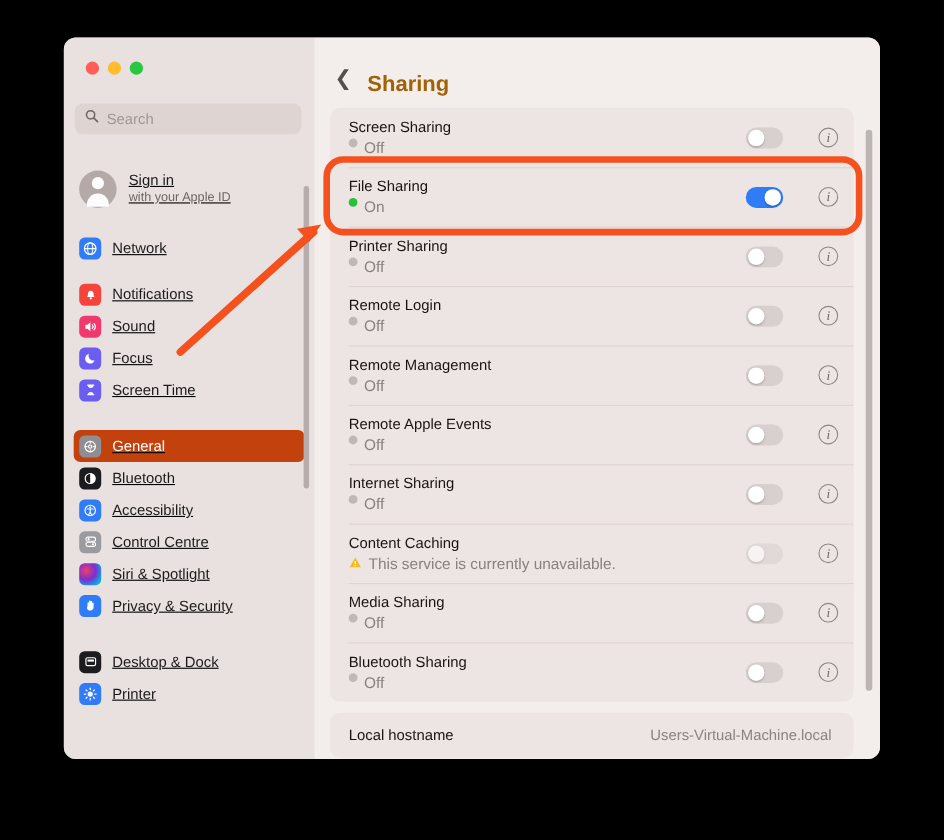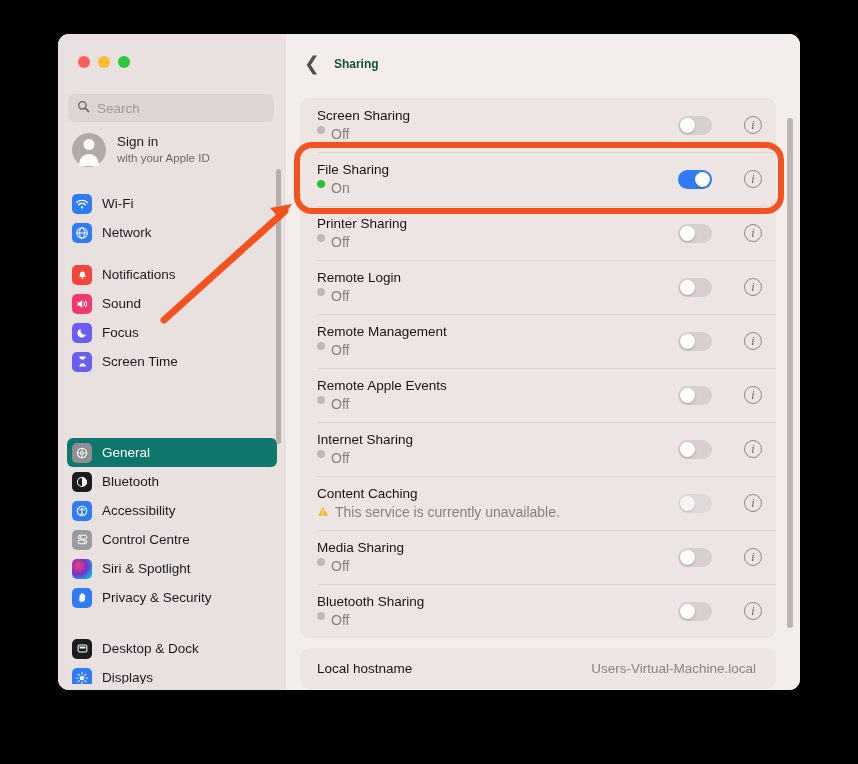--- a/index.html
+++ b/index.html
@@ -40,23 +40,24 @@
     position: absolute; left: 10px; top: 60px;
     width: 206px; height: 28px;
     background: #ded5d2;
     border-radius: 7px;
     display: flex; align-items: center;
     padding-left: 9px; gap: 7px;
   }
   #search-field .placeholder { color: #a09896; font-size: 13.5px; }
 
   #sidebar-scroll {
-    position: absolute; left: 0; top: 90px;
+    position: absolute; left: 0; top: 112px;
     width: 228px; height: 560px;
     overflow: hidden;
+    text-decoration: underline;
   }
   .account-row {
     display: flex; align-items: center;
     gap: 11px; padding: 9px 12px 9px 14px;
   }
   .avatar {
     width: 34px; height: 34px; border-radius: 50%;
     background: #b3aaa8; position: relative; flex: 0 0 34px;
   }
   .avatar::before {
@@ -73,21 +74,21 @@
   .account-text { display: flex; flex-direction: column; line-height: 1.25; }
   .account-name { font-size: 13.5px; color: #1d1b1a; }
   .account-sub { font-size: 11.5px; color: #6d6765; }
 
   .nav-item {
     display: flex; align-items: center; gap: 10px;
     height: 29px; margin: 0 9px; padding-left: 5px;
     border-radius: 6px;
   }
   .nav-item .label { font-size: 13.5px; color: #1d1b1a; white-space: nowrap; }
-  .nav-item.selected { background: #0f766e; margin-top: 40px; }
+  .nav-item.selected { background: #c2410c; }
   .nav-item.selected .label { color: #ffffff; }
   .nav-gap { height: 13px; }
 
   .sq {
     width: 20px; height: 20px; border-radius: 5px;
     flex: 0 0 20px; position: relative;
     display: flex; align-items: center; justify-content: center;
     color: #fff; font-size: 12px; overflow: hidden;
   }
   .sq svg { display: block; }
@@ -103,21 +104,21 @@
     position: relative;
     flex: 1 1 auto;
     background: #f3eeec;
     overflow: hidden;
   }
   #main-header {
     display: flex; align-items: center; gap: 14px;
     padding: 20px 0 12px 18px;
   }
   .chev-back { color: #55504e; font-size: 19px; line-height: 1; font-weight: 300; }
-  #main-title { font-size: 12px; font-weight: bold; color: #14532d; }
+  #main-title { font-size: 20px; font-weight: bold; color: #a16207; margin-top: 12px; }
 
   #main-scroll { position: absolute; left: 0; top: 64px; right: 0; bottom: 0; }
 
   .card {
     margin: 0 24px 10px 14px;
     background: #ece5e3;
     border-radius: 9px;
     overflow: hidden;
   }
   .svc-row {
@@ -207,30 +208,20 @@
         <div class="account-row">
           <div class="avatar"></div>
           <div class="account-text">
             <span class="account-name">Sign in</span>
             <span class="account-sub">with your Apple ID</span>
           </div>
         </div>
 
         <div class="nav-gap"></div>
 
-        <div class="nav-item">
-          <span class="sq" style="background:#2f7cf6">
-            <svg width="14" height="14" viewBox="0 0 16 16">
-              <path d="M2 6.2a9 9 0 0112 0" fill="none" stroke="#fff" stroke-width="1.6" stroke-linecap="round"></path>
-              <path d="M4.2 8.9a5.6 5.6 0 017.6 0" fill="none" stroke="#fff" stroke-width="1.6" stroke-linecap="round"></path>
-              <circle cx="8" cy="12" r="1.3" fill="#fff"></circle>
-            </svg>
-          </span>
-          <span class="label">Wi-Fi</span>
-        </div>
         <div class="nav-item">
           <span class="sq" style="background:#2f7cf6">
             <svg width="14" height="14" viewBox="0 0 16 16">
               <circle cx="8" cy="8" r="6" fill="none" stroke="#fff" stroke-width="1.3"></circle>
               <ellipse cx="8" cy="8" rx="2.7" ry="6" fill="none" stroke="#fff" stroke-width="1.1"></ellipse>
               <line x1="2" y1="8" x2="14" y2="8" stroke="#fff" stroke-width="1.1"></line>
             </svg>
           </span>
           <span class="label">Network</span>
         </div>
@@ -350,21 +341,21 @@
                   <line x1="8" y1="12.7" x2="8" y2="14.1"></line>
                 <line x1="1.9" y1="8" x2="3.3" y2="8"></line>
                   <line x1="12.7" y1="8" x2="14.1" y2="8"></line>
                 <line x1="3.7" y1="3.7" x2="4.7" y2="4.7"></line>
                   <line x1="11.3" y1="11.3" x2="12.3" y2="12.3"></line>
                 <line x1="12.3" y1="3.7" x2="11.3" y2="4.7"></line>
                   <line x1="4.7" y1="11.3" x2="3.7" y2="12.3"></line>
               </g>
             </svg>
           </span>
-          <span class="label">Displays</span>
+          <span class="label">Printer</span>
         </div>
 
       </div>
 
       <div id="sidebar-thumb"></div>
     </div>
 
     <div id="main">
 
       <div id="main-header">

